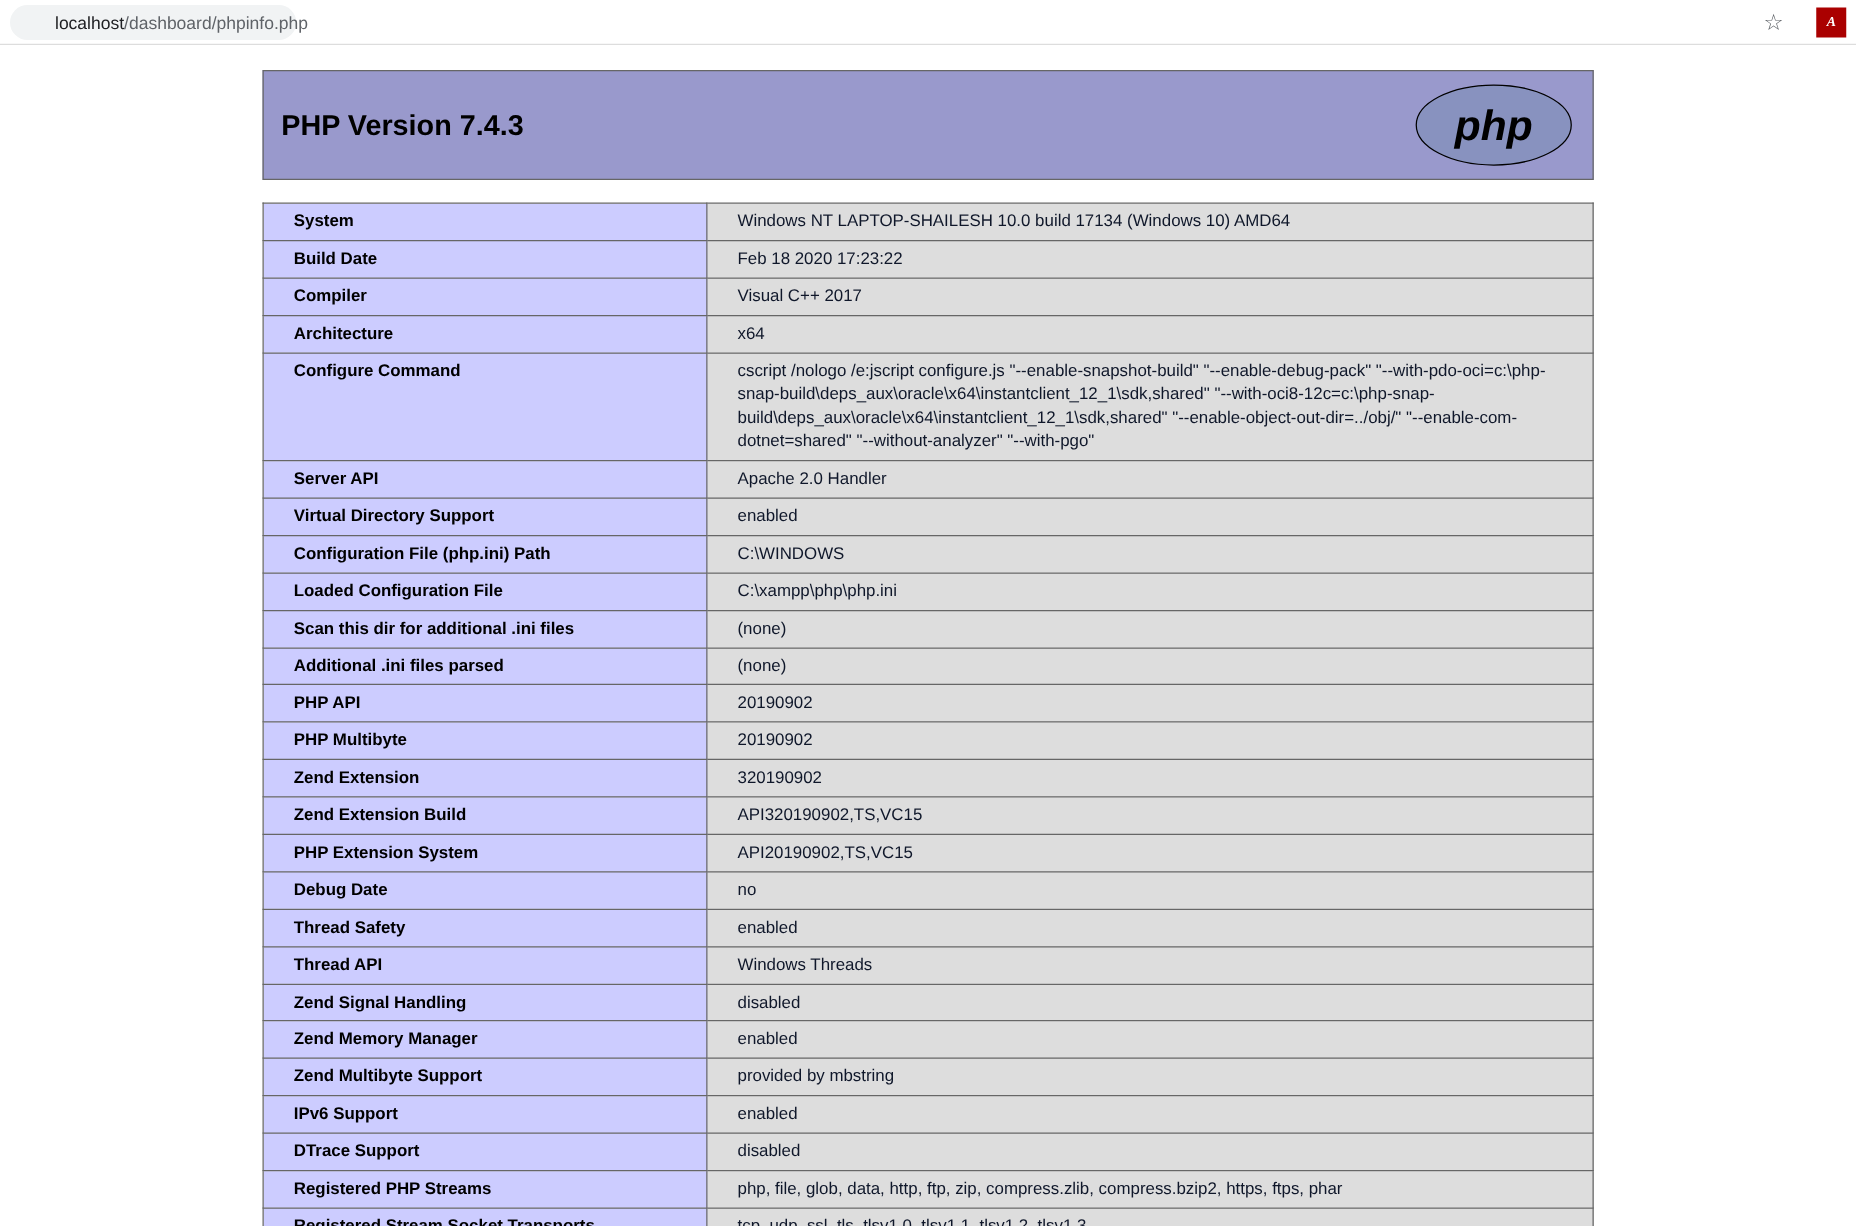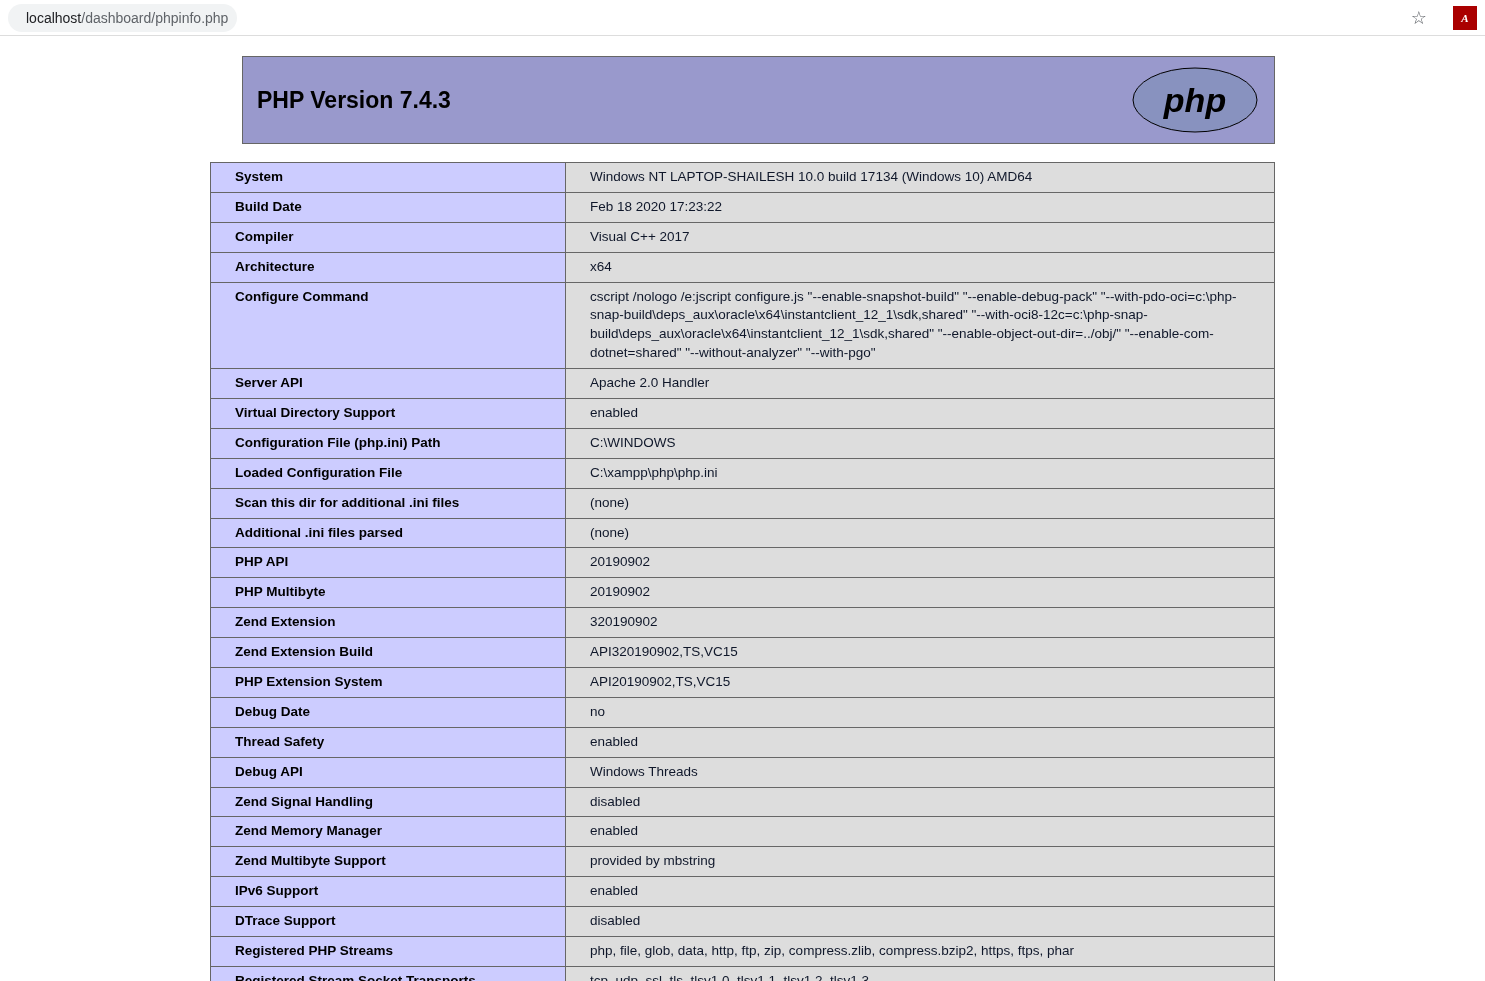--- a/index.html
+++ b/index.html
@@ -45,21 +45,21 @@
   align-items: center;
   justify-content: center;
   font-size: 10px;
   color: #5f6368;
   font-family: serif;
   font-style: italic;
   font-weight: bold;
 }
 .url-text {
   position: absolute;
-  left: 18px;
+  left: 36px;
   top: 50%;
   transform: translateY(-50%);
   font-size: 14px;
   pointer-events: none;
 }
 .url-host { color: #202124; }
 .url-path { color: #5f6368; }
 .star-icon {
   position: absolute;
   right: 12px;
@@ -87,21 +87,20 @@
   margin: 20px auto 0;
 }
 .header-box {
   background: #9999cc;
   border: 1px solid #666;
   padding: 12px 14px;
   display: flex;
   align-items: center;
   justify-content: space-between;
   height: 88px;
-  margin-left: 32px;
 }
 .header-title {
   font-size: 23px;
   font-weight: bold;
   color: #000;
 }
 .php-logo {
   width: 130px;
   height: 68px;
 }
@@ -221,21 +220,21 @@
         </tr>
         <tr>
           <td class="key">Debug Date</td>
           <td class="val">no</td>
         </tr>
         <tr>
           <td class="key">Thread Safety</td>
           <td class="val">enabled</td>
         </tr>
         <tr>
-          <td class="key">Debug API</td>
+          <td class="key">Thread API</td>
           <td class="val">Windows Threads</td>
         </tr>
         <tr>
           <td class="key">Zend Signal Handling</td>
           <td class="val">disabled</td>
         </tr>
         <tr>
           <td class="key">Zend Memory Manager</td>
           <td class="val">enabled</td>
         </tr>

